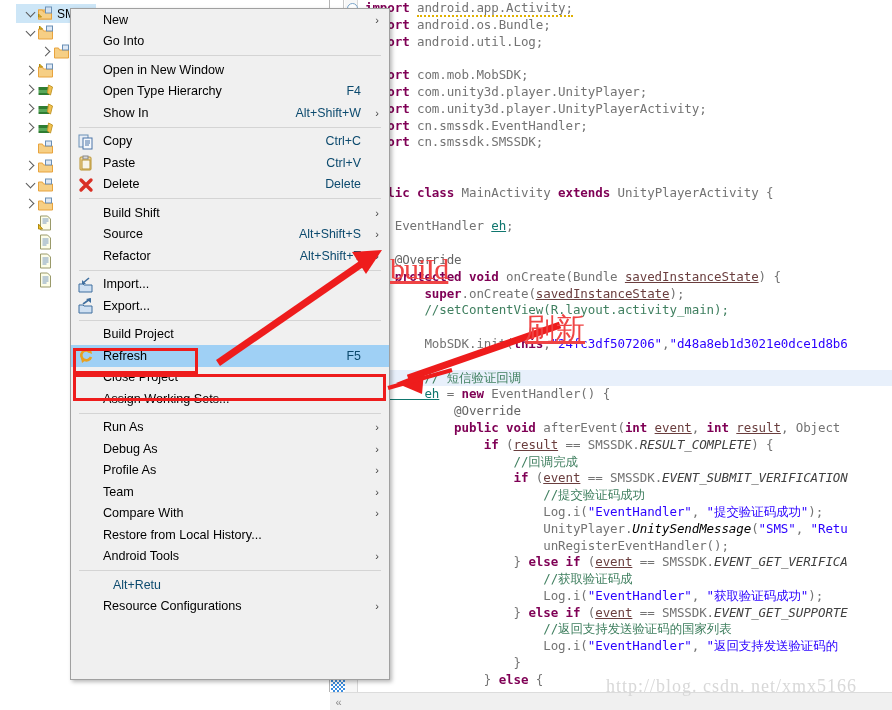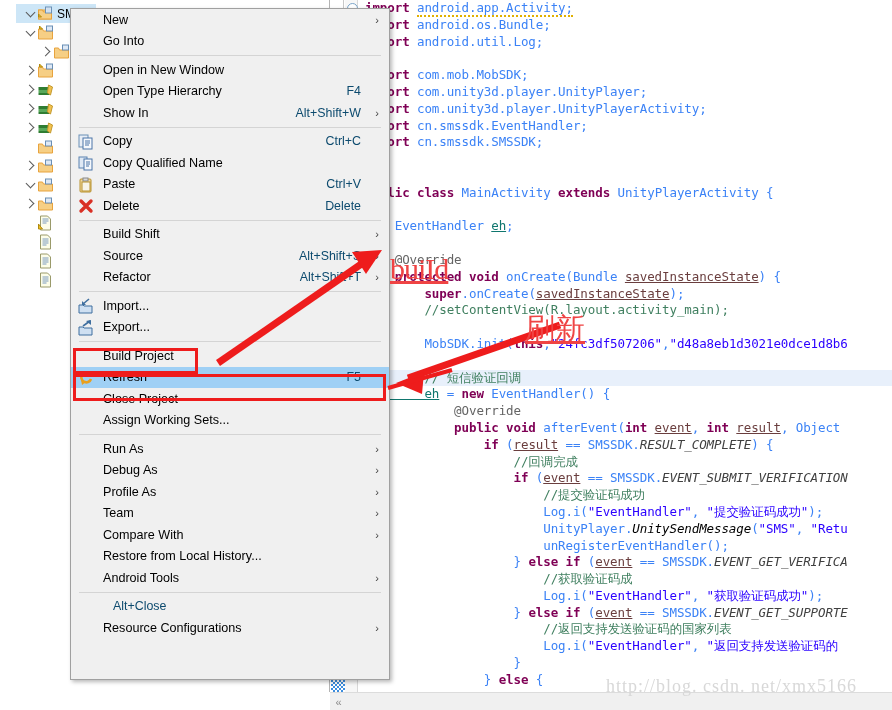--- a/index.html
+++ b/index.html
@@ -29,21 +29,21 @@
   #gutter { position:absolute; left:0; top:0; width:14px; height:100%;
      background:#ffffff; border-right:1px solid #c8c8c8; }
   #foldcol { position:absolute; left:15px; top:0; width:13px; height:100%;
      background:#f7f7f7; border-right:1px solid #d8d8d8; }
   #codearea { position:absolute; left:29px; top:0; right:0; bottom:0;
      font-family:"DejaVu Sans Mono","Liberation Mono", monospace;
      font-size:12.5px; line-height:16.8px; white-space:pre; letter-spacing:-0.1px; }
   .cl { position:relative; height:16.8px; padding-left:6px; }
   .cl.hl { background:#e8f0fb; }
   .k   { color:#7f0055; font-weight:bold; }      
-  .p   { color:#3b82f6; }                         
+  .p   { color:#737373; }                         
   .s   { color:#2a00ff; }                         
   .c   { color:#3f7f5f; }                         
   .an  { color:#646464; }                         
   .fi  { color:#0f766e;text-decoration:underline; }                         
   .st  { color:#404040; font-style:italic;margin-top:28px; }      
   .lv  { color:#6a3e3e;text-decoration:underline; }                         
   .mi  { color:#000000; font-style:italic; }      
   .warn{ border-bottom:2px dotted #e0b000; }
 
   
@@ -281,29 +281,20 @@
         <rect x="1" y="1" width="9" height="12" fill="#e8eef6" stroke="#6a8fb5"></rect>
         <rect x="5" y="4" width="9" height="11" fill="#f5f8fc" stroke="#4a74a8"></rect>
         <path d="M7 7h5M7 9h5M7 11h4" stroke="#4a74a8"></path>
             </svg></span>
           <span class="mi-lbl">Copy</span>
           <span class="mi-acc">Ctrl+C</span>
           <span class="mi-arrow"></span>
         </div>
         <div class="mi-row">
           <span class="mi-ico"><svg viewBox="0 0 16 16" width="16" height="16">
-        <rect x="1" y="2" width="8" height="11" fill="#dfe9f5" stroke="#5a82b0"></rect>
-        <rect x="6" y="4" width="8" height="11" fill="#f5f8fc" stroke="#4a74a8"></rect>
-        <path d="M8 7h4M8 9h4M8 11h3" stroke="#4a74a8"></path>
-            </svg></span>
-          <span class="mi-lbl">Copy Qualified Name</span>
-          <span class="mi-arrow"></span>
-        </div>
-        <div class="mi-row">
-          <span class="mi-ico"><svg viewBox="0 0 16 16" width="16" height="16">
         <rect x="2" y="2" width="11" height="13" rx="1" fill="#f2d9a0" stroke="#b8922f"></rect>
         <rect x="5" y="1" width="5" height="3" fill="#d8d8d8" stroke="#888"></rect>
         <rect x="4" y="5" width="8" height="9" fill="#f8f4e8" stroke="#b8922f"></rect>
             </svg></span>
           <span class="mi-lbl">Paste</span>
           <span class="mi-acc">Ctrl+V</span>
           <span class="mi-arrow"></span>
         </div>
         <div class="mi-row">
           <span class="mi-ico"><svg viewBox="0 0 16 16" width="16" height="16">
@@ -394,21 +385,21 @@
         <div class="mi-row">
           <span class="mi-lbl">Restore from Local History...</span>
           <span class="mi-arrow"></span>
         </div>
         <div class="mi-row">
           <span class="mi-lbl">Android Tools</span>
           <span class="mi-arrow">›</span>
         </div>
         <div class="mi-sep"></div>
         <div class="mi-row">
-          <span class="mi-acc">Alt+Close</span>
+          <span class="mi-acc">Alt+Retu</span>
           <span class="mi-arrow"></span>
         </div>
         <div class="mi-row">
           <span class="mi-lbl">Resource Configurations</span>
           <span class="mi-arrow">›</span>
         </div>
       </div>
   </div>
 
   <svg class="annot" viewBox="0 0 892 710">

